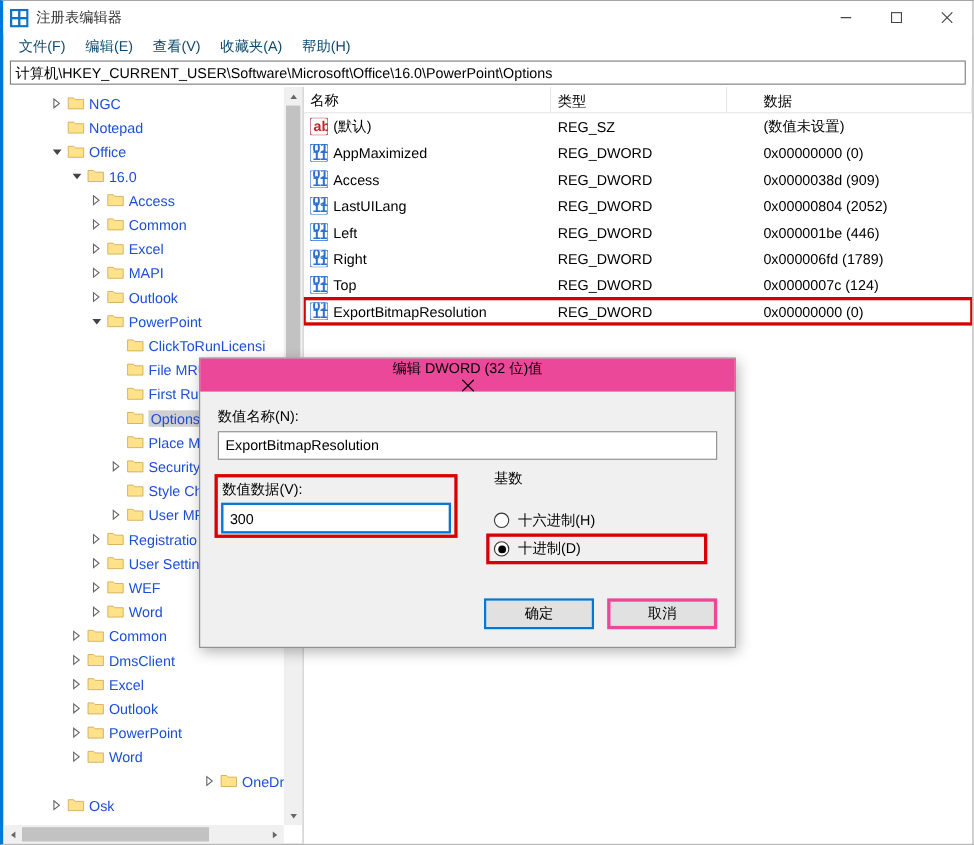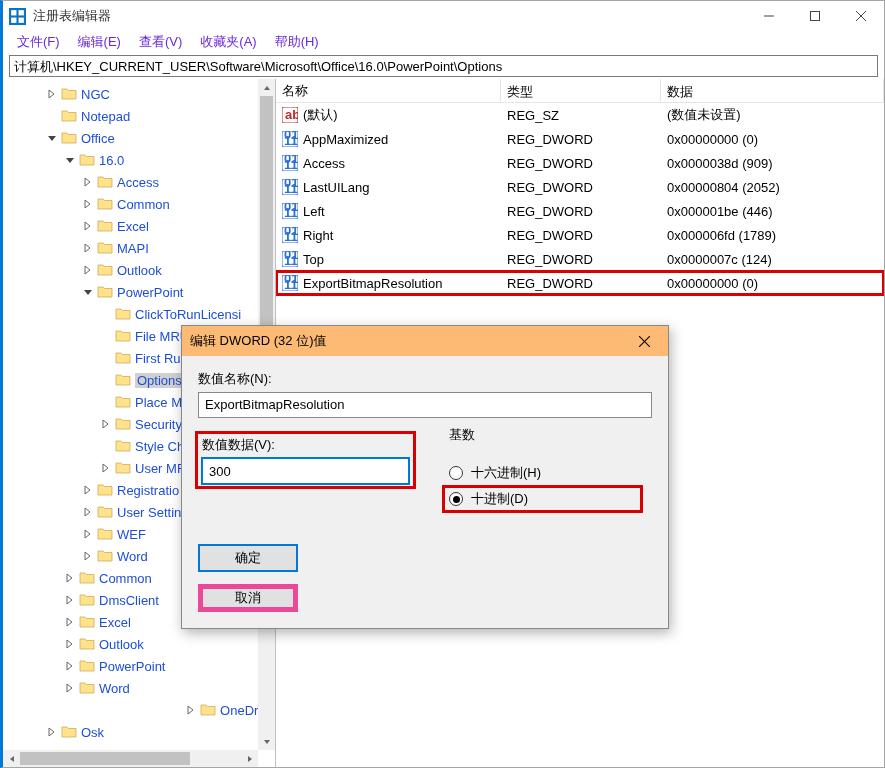--- a/index.html
+++ b/index.html
@@ -7,21 +7,21 @@
 
 
 .titlebar { height:30px; display:flex; align-items:center; padding:0 0 0 6px; background:#fff; }
 .titlebar .app-icon { width:17px; height:17px; margin-right:7px; }
 .titlebar .title { flex:1; color:#333; }
 .titlebar .win-btn { width:46px; height:30px; display:flex; align-items:center; justify-content:center; color:#000; }
 .titlebar .win-btn svg { width:10px; height:10px; }
 
 
 .menubar { height:22px; display:flex; align-items:center; padding:0 6px; gap:2px; }
-.menubar .menu-item { padding:2px 8px; color:#6d28d9; }
+.menubar .menu-item { padding:2px 8px; color:#0c4a6e; }
 
 
 .address { border:1px solid #7a7a7a; margin:2px 6px 2px 6px; height:22px; padding:2px 4px; font-size:13px; background:#fff; }
 
 
 .main { display:flex; height:calc(100% - 30px - 22px - 26px); border-top:0; }
 .tree-pane { width:273px; border-right:1px solid #c0c0c0; overflow:hidden; position:relative; }
 .value-pane { flex:1; overflow:auto; background:#fff; }
 
 
@@ -43,46 +43,46 @@
 .tree-hscroll .htrack { flex:1; position:relative; }
 .tree-hscroll .hthumb { position:absolute; top:2px; bottom:2px; left:0; width:170px; background:#c2c2c2; }
 
 
 .vhead { display:flex; height:24px; border-bottom:1px solid #e5e5e5; }
 .vhead .col { padding:4px 6px; border-right:1px solid #e5e5e5; color:#000; }
 .vrow { display:flex; height:24px; align-items:center; }
 .vrow .c { padding:2px 6px; overflow:hidden; white-space:nowrap; }
 .w-name { width:225px; display:flex; align-items:center; gap:5px; }
 .w-type { width:160px; }
-.w-data { flex:1; }
+.w-data { flex:1;margin-left:27px; }
 .vrow.highlight { outline:3px solid #d80000; outline-offset:-2px; }
 
 
 .ico-reg { width:16px; height:16px; display:inline-block; }
 
 
 .dialog { position:absolute; left:178px; top:324px; width:488px; background:#f0f0f0; border:1px solid #888; box-shadow:2px 4px 12px rgba(0,0,0,0.3); }
-.dlg-title { height:30px; display:flex; align-items:center; padding:0 8px; background:#fdba74; }
+.dlg-title { height:30px; display:flex; align-items:center; padding:0 8px; background:#ec4899;flex-direction:column; }
 .dlg-title .t { flex:1; }
 .dlg-title .x { width:32px; height:24px; display:flex; align-items:center; justify-content:center; }
 .dlg-body { padding:14px 16px 16px 16px; }
 .dlg-label { margin-bottom:4px; }
 .dlg-input { width:100%; border:1px solid #888; background:#fff; padding:4px 6px; height:26px; }
 .dlg-input.readonly { color:#000; }
 .dlg-input.focus { outline:2px solid #0078d7; outline-offset:-1px; }
 .dlg-row2 { display:flex; margin-top:16px; gap:20px; }
 .dlg-left { width:215px; }
 .fieldset { padding:6px 12px 10px 12px; position:relative; }
 .fieldset .legend { position:relative; top:-14px; background:#f0f0f0; padding:0 4px; display:inline-block; }
 .radio-row { display:flex; align-items:center; gap:8px; margin:4px 0; padding:2px 4px; }
 .radio-row.hl { outline:3px solid #d80000; }
 .radio-dot { width:14px; height:14px; border:1px solid #333; border-radius:50%; display:flex; align-items:center; justify-content:center; background:#fff; }
 .radio-dot .inner { width:7px; height:7px; border-radius:50%; background:#000; }
-.dlg-btns { display:flex; justify-content:flex-end; gap:12px; margin-top:20px;flex-direction:column; }
-.dlg-btn { width:100px; height:28px; background:#e1e1e1; border:5px solid #ec4899; display:flex; align-items:center; justify-content:center; }
+.dlg-btns { display:flex; justify-content:flex-end; gap:12px; margin-top:20px; }
+.dlg-btn { width:100px; height:28px; background:#e1e1e1; border:3px solid #ec4899; display:flex; align-items:center; justify-content:center; }
 .dlg-btn.primary { border:2px solid #0078d7; }
 .value-box-hl { outline:3px solid #d80000; padding:2px 4px; position:relative; }
 </style>
 </head>
 <body>
 
 <div class="titlebar">
   <svg class="app-icon" viewBox="0 0 16 16">
       <rect x="0" y="0" width="16" height="16" fill="#0a73c7"></rect>
       <rect x="2" y="2" width="5" height="5" fill="#fff"></rect>

